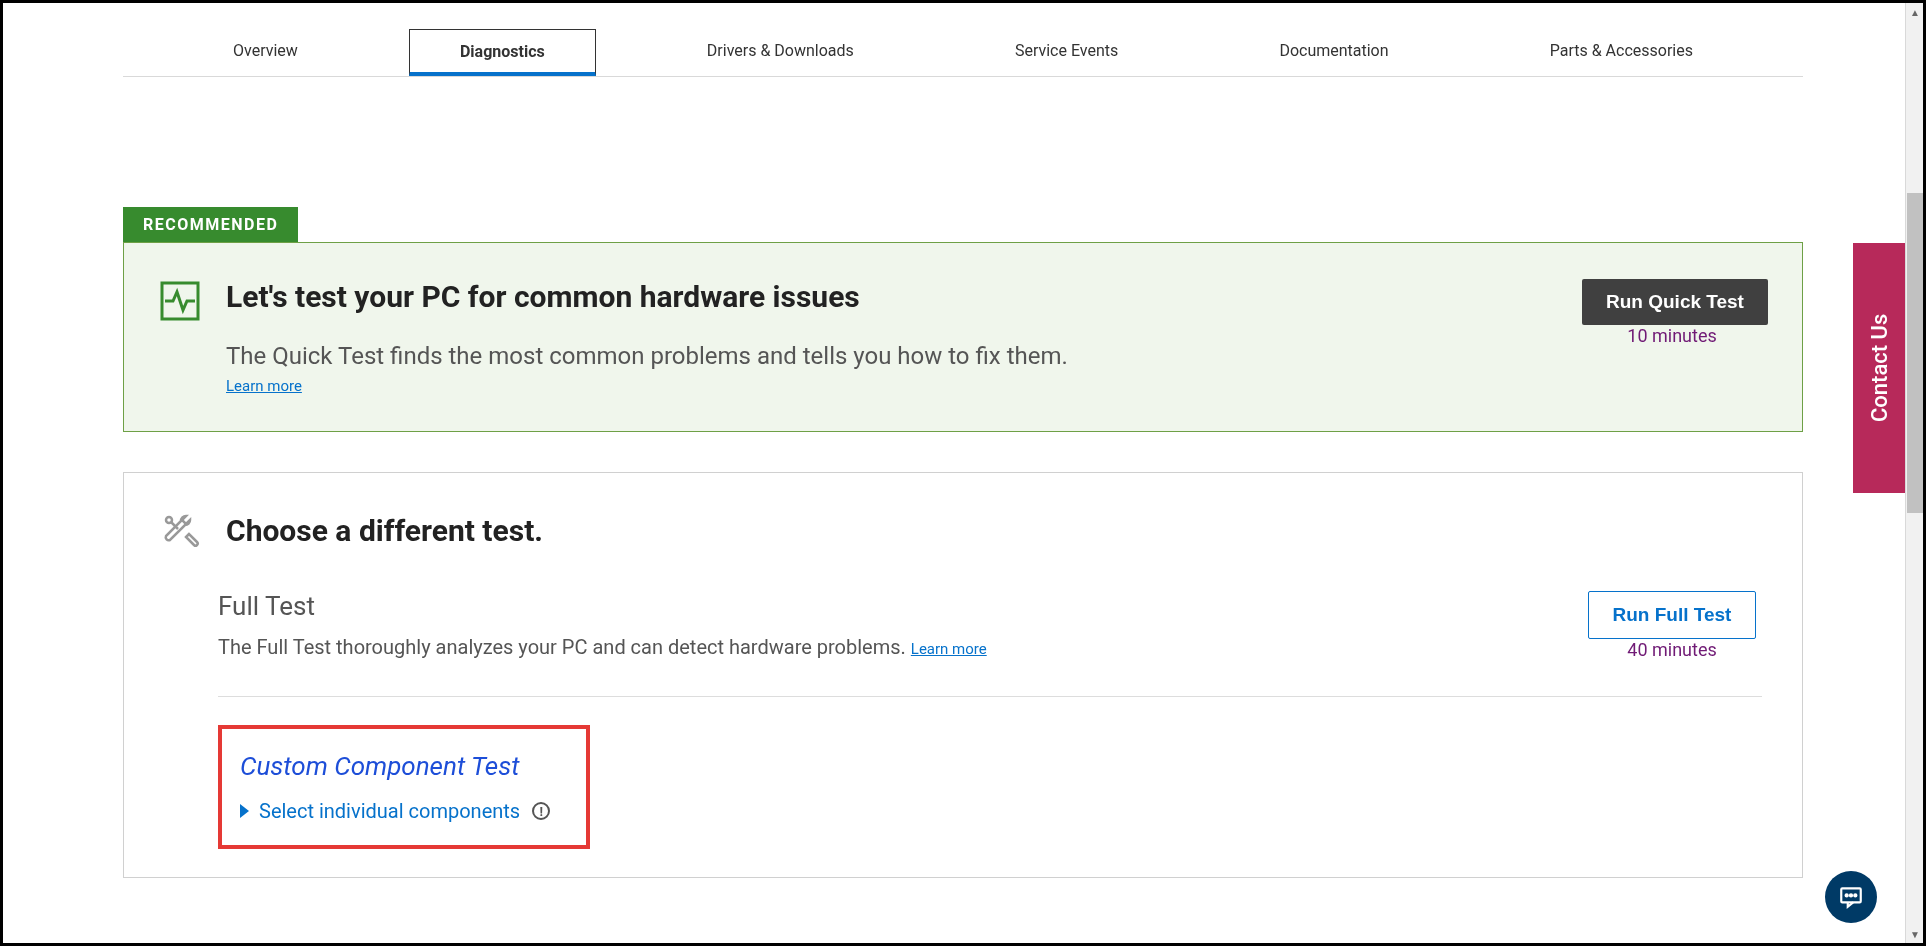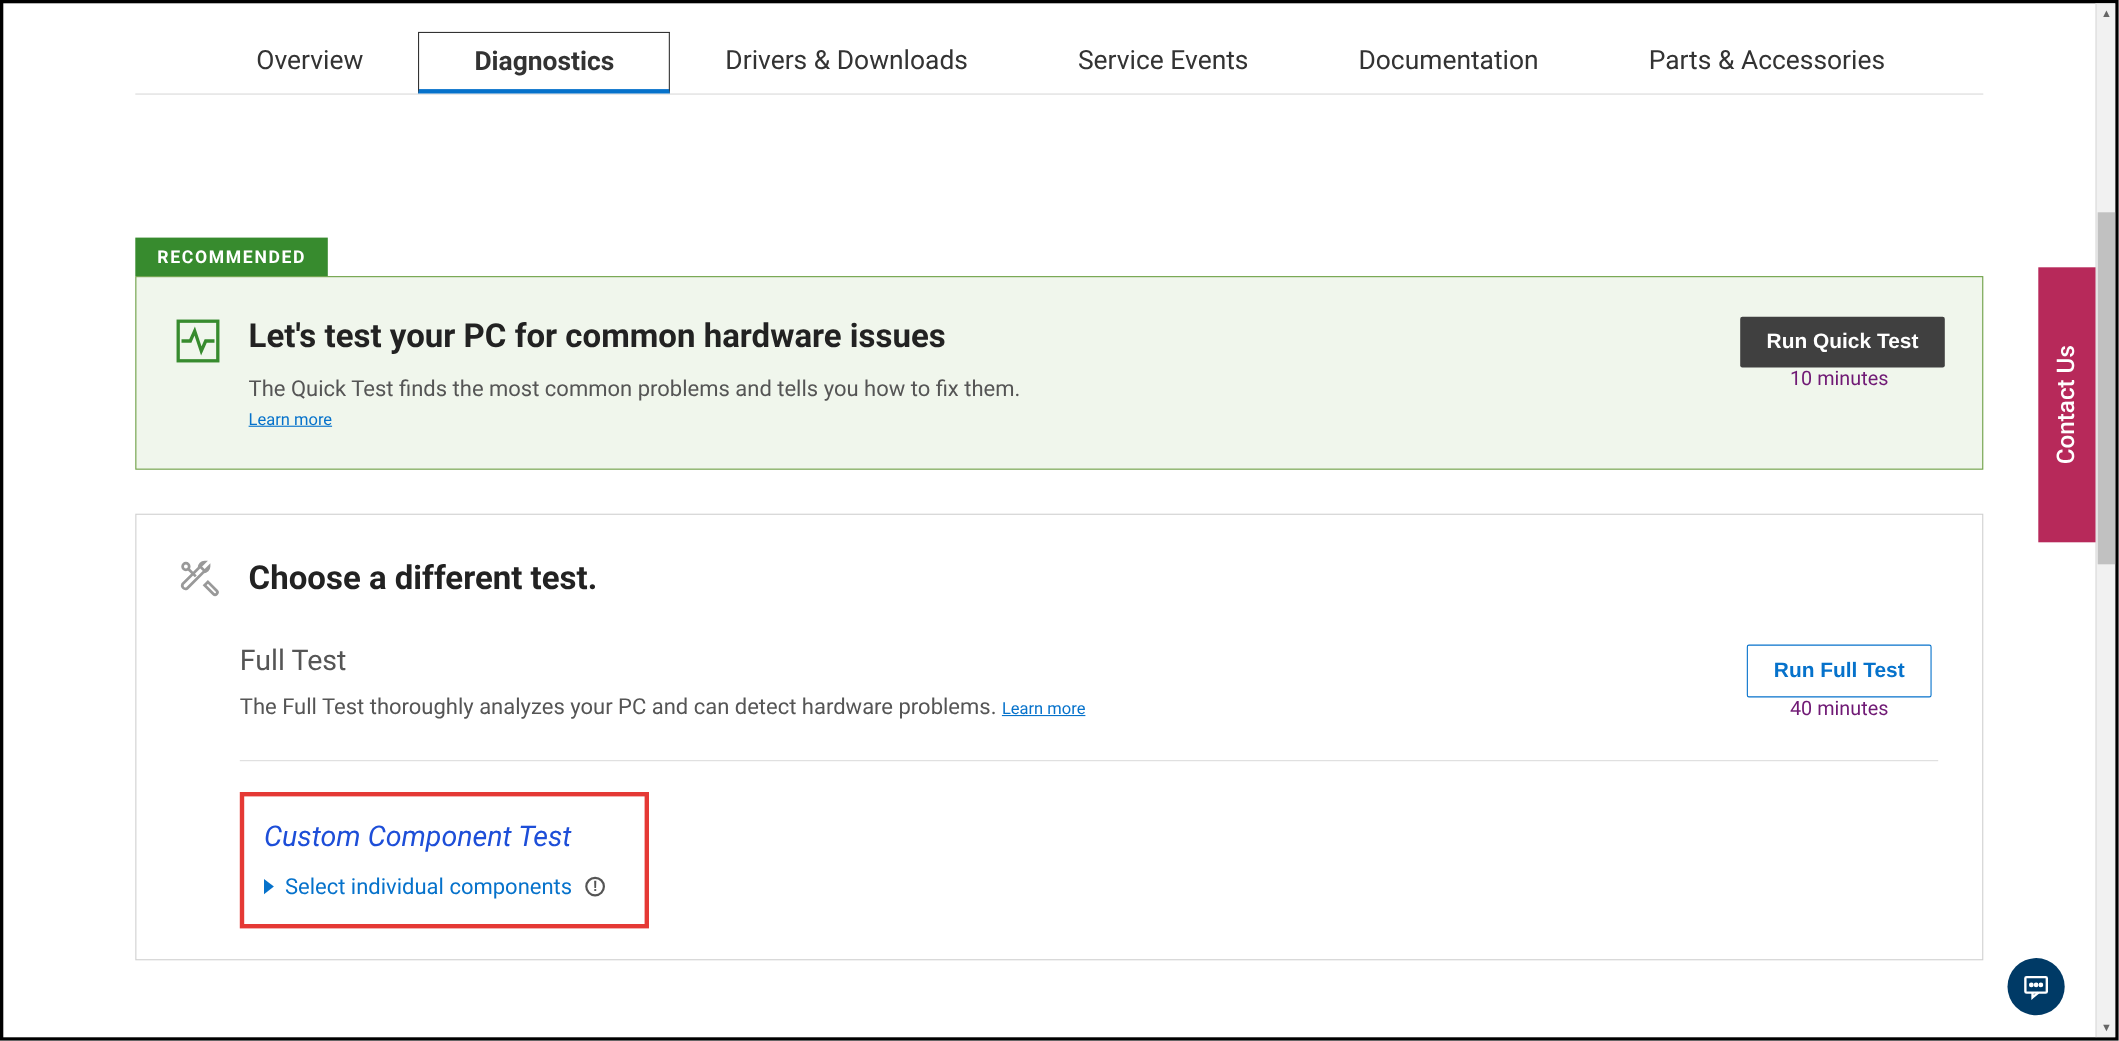--- a/index.html
+++ b/index.html
@@ -52,21 +52,21 @@
   .tabs {
     display: flex;
     border-bottom: 1px solid #d9d9d9;
     margin-top: 26px;
     gap: 0;
     justify-content: space-between;
     padding: 0 60px;
   }
   .tab {
     padding: 12px 50px 14px;
-    font-size: 24px;
+    font-size: 16px;
     color: #333;
     cursor: pointer;
     position: relative;
     white-space: nowrap;
   }
   .tab.active {
     font-weight: 700;
     border: 1px solid #333;
     border-bottom: 4px solid #0672cb;
     padding-bottom: 11px;
@@ -99,24 +99,24 @@
     height: 40px;
     flex-shrink: 0;
     margin-top: 2px;
   }
   .card-quick .text {
     flex: 1;
   }
   .card-quick h2 {
     font-size: 30px;
     font-weight: 700;
-    margin-bottom: 18px;
+    margin-bottom: 28px;
   }
   .card-quick p {
-    font-size: 20px;
+    font-size: 24px;
     color: #555;
     margin-bottom: 6px;
   }
   .learn-link {
     color: #0672cb;
     text-decoration: underline;
     font-size: 15px;
     cursor: pointer;
   }
   .card-quick .actions {

